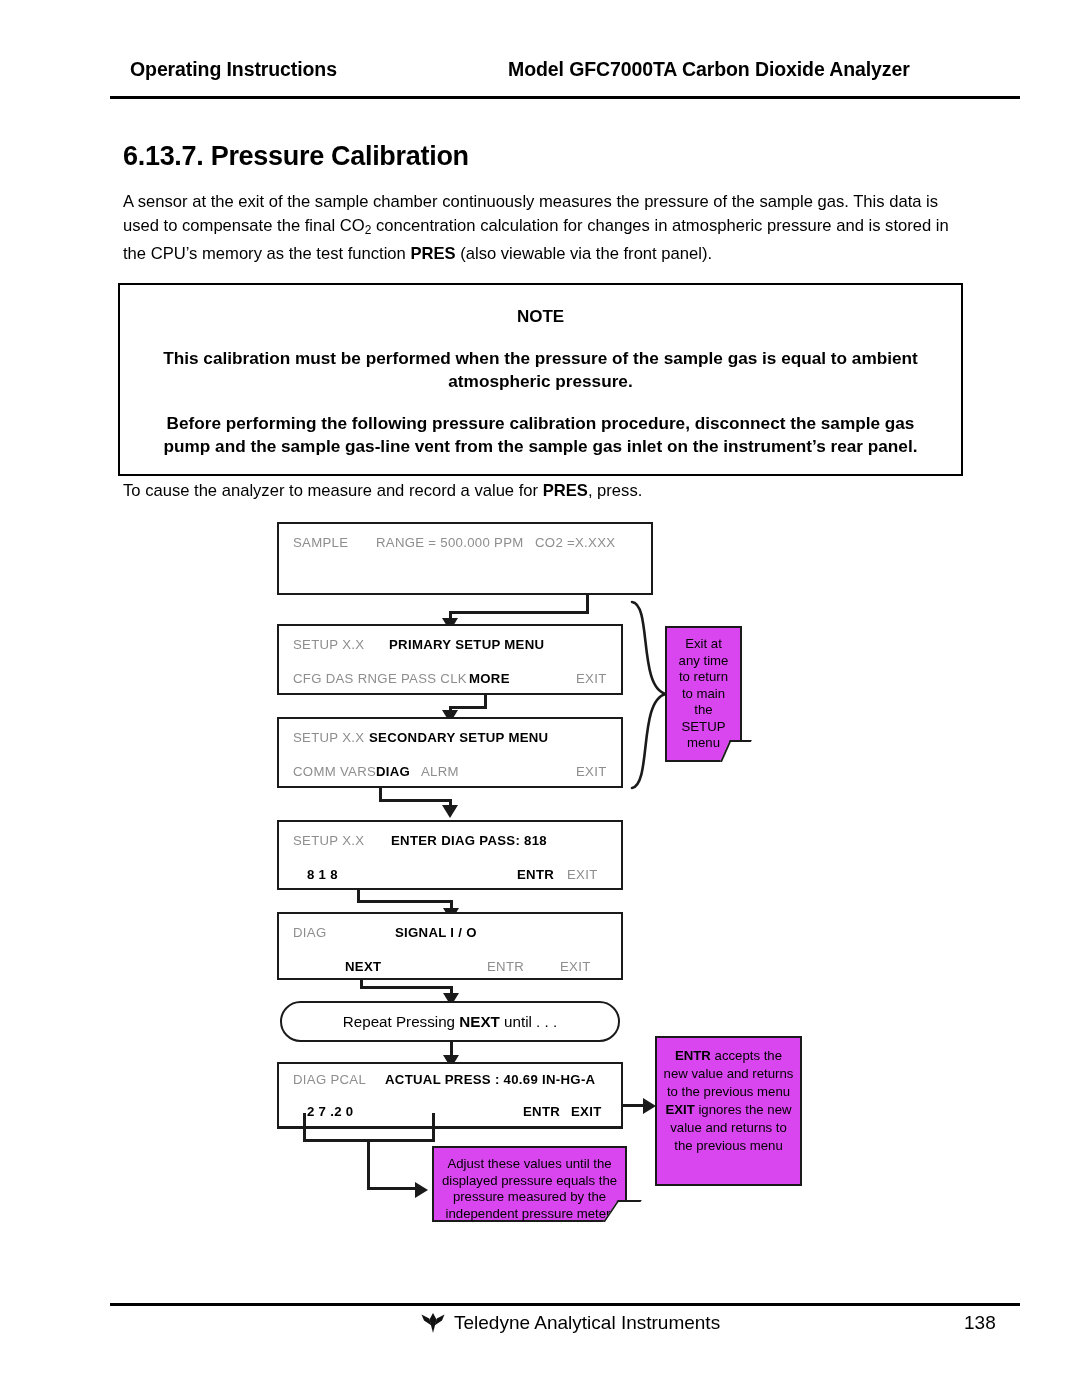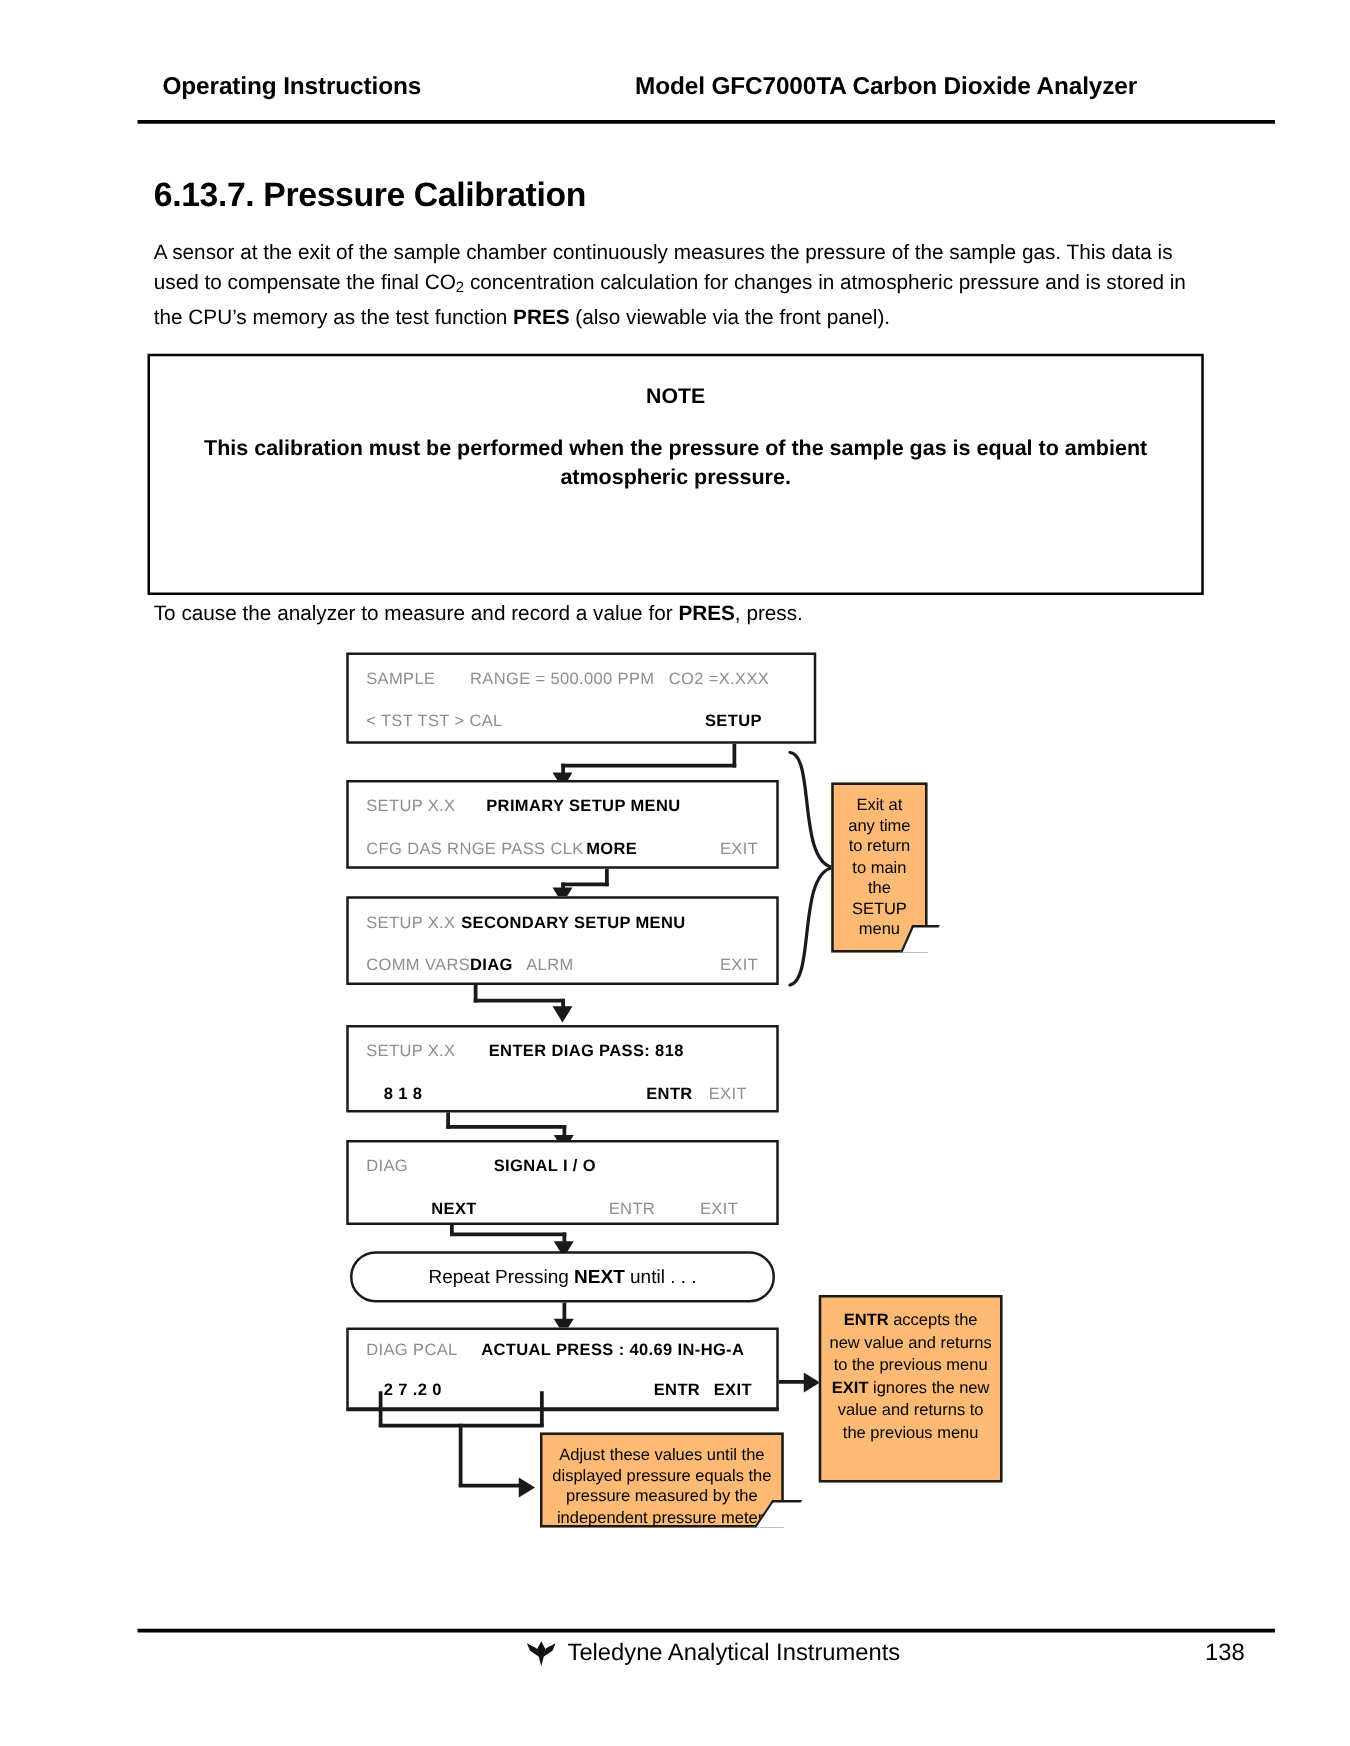--- a/index.html
+++ b/index.html
@@ -153,21 +153,21 @@
     justify-content: center;
     font-size: 15.2px;
   }
   .repeat-box b { font-weight: bold; }
 
   
   .callout {
     position: absolute;
     border: 2px solid #1a1a1a;
     box-sizing: border-box;
-    background: #fdba74;
+    background: #d946ef;
     font-size: 13.2px;
     line-height: 16.5px;
     text-align: center;
     padding: 7px 6px 0 6px;
   }
   .callout b { font-weight: bold; }
   
   .fold {
     position: absolute;
     right: -2px;
@@ -247,37 +247,34 @@
 
 <div class="section-title">6.13.7. Pressure Calibration</div>
 
 <div class="intro">
   <span>A sensor at the exit of the sample chamber continuously measures the pressure of the sample gas.  This data is used to compensate the final CO</span><sub>2</sub><span> concentration calculation for changes in atmospheric pressure and is stored in the CPU’s memory as the test function </span><b>PRES</b><span> (also viewable via the front panel).</span>
 </div>
 
 <div class="note-box">
   <div class="note-title">NOTE</div>
   <div class="note-para note-p1">This calibration must be performed when the pressure of the sample gas is equal to ambient atmospheric pressure.</div>
+  <div class="note-para note-p2">Before performing the following pressure calibration procedure, disconnect the sample gas pump and the sample gas-line vent from the sample gas inlet on the instrument’s rear panel.</div>
 </div>
 
 <div class="cause-line">
   <span>To cause the analyzer to measure and record a value for </span><b>PRES</b><span>, press.</span>
 </div>
 
 <div class="flow">
 
   <div class="lcd" style="left:277px; top:522px; width:376px; height:73px;">
     <div class="row row1">
       <span class="cell dim" style="left:14px;">SAMPLE</span>
       <span class="cell dim" style="left:97px;">RANGE = 500.000 PPM</span>
       <span class="cell dim" style="left:256px;">CO2 =X.XXX</span>
-    </div>
-    <div class="row row2">
-      <span class="cell dim" style="left:14px;">&lt; TST  TST &gt;  CAL</span>
-      <span class="cell bold" style="left:285px;">SETUP</span>
     </div>
   </div>
 
   <div class="linev" style="left:586px; top:595px; height:19px;"></div>
   <div class="lineh" style="left:449px; top:611px; width:140px;"></div>
   <div class="linev" style="left:449px; top:611px; height:13px;"></div>
   <div class="arrow-down" style="left:442px; top:618px;"></div>
 
   <div class="lcd" style="left:277px; top:624px; width:346px; height:71px;">
     <div class="row row1">

